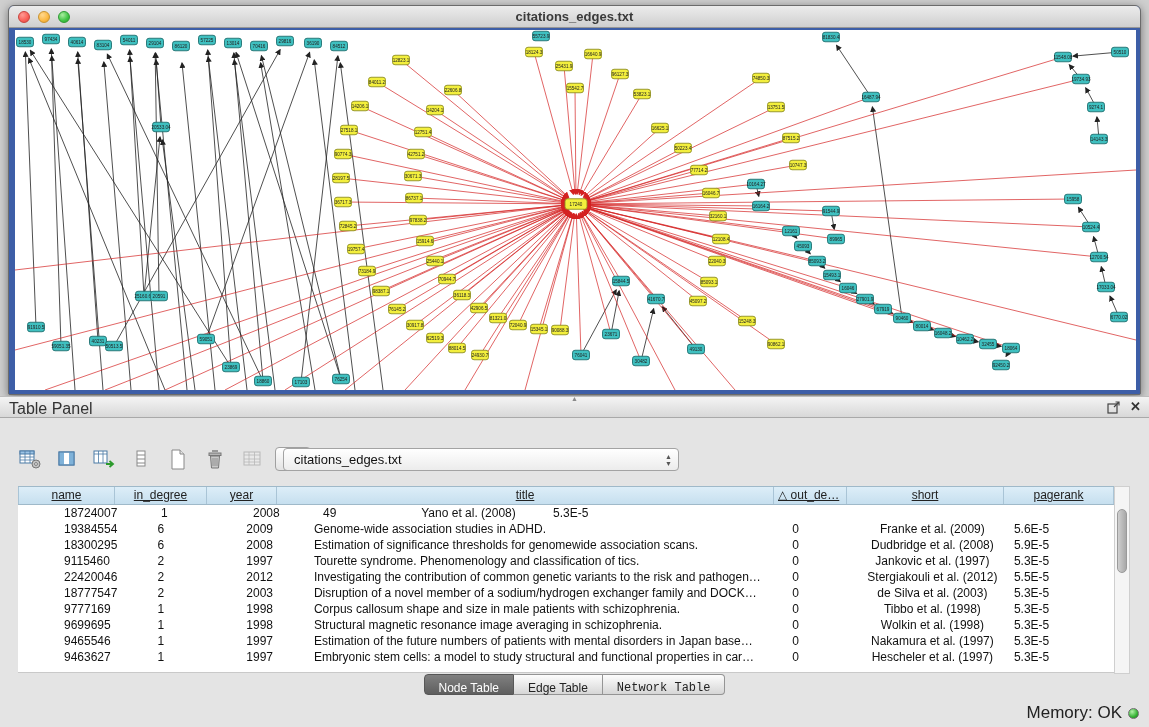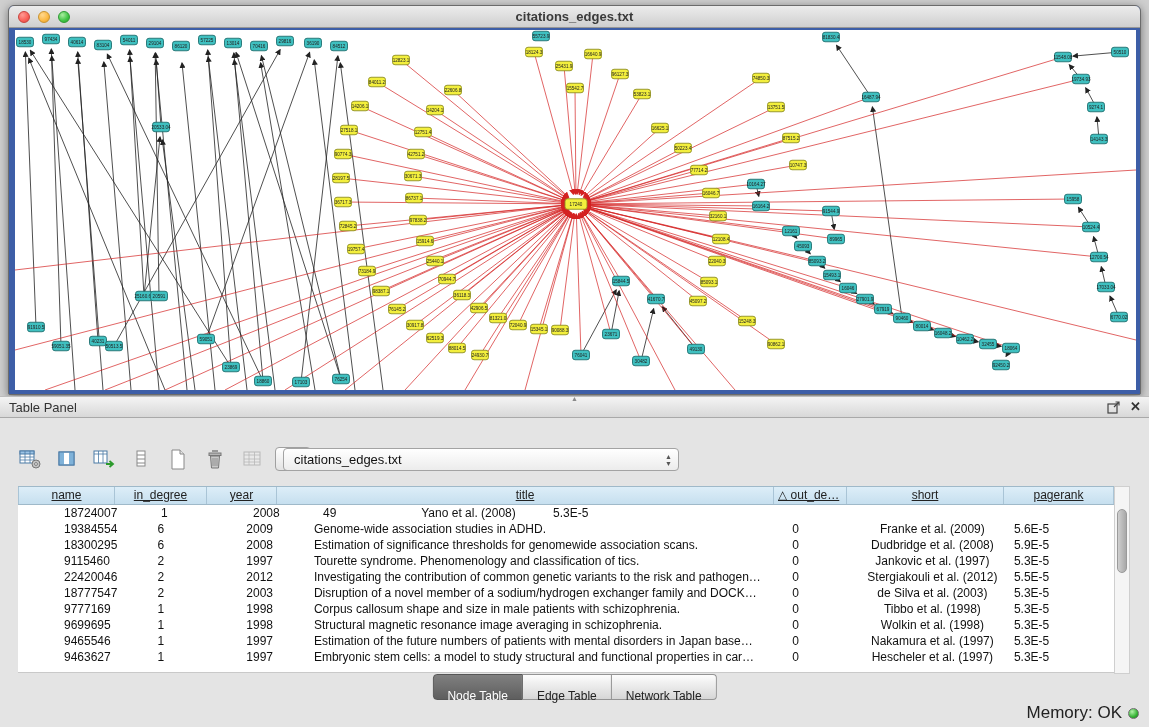--- a/index.html
+++ b/index.html
@@ -19,21 +19,21 @@
   .tl .c2s { background:radial-gradient(circle at 35% 30%, #ffd88f, #fbb943 60%, #dd9a2b); border:1px solid #c9932f;}
   .tl .c3s { background:radial-gradient(circle at 35% 30%, #a9eda0, #3fc444 60%, #28a32d); border:1px solid #2d9a32;}
   .win-title { text-align:center; line-height:21px; font-size:13px; font-weight:600; color:#3a3a3a; }
   #net-canvas { position:absolute; left:6px; top:24px; width:1121px; height:360px; background:#ffffff; }
   #graph-svg { width:100%; height:100%; display:block; }
 
   
   #table-panel { position:absolute; left:0; top:396px; width:1149px; height:331px; background:#e4e4e4; }
   .panel-strip { position:relative; height:22px; background:linear-gradient(#f4f4f4,#d8d8d8);
     border-top:1px solid #bdbdbd; border-bottom:1px solid #a9a9a9; }
-  .panel-title { position:absolute; left:9px; top:3px; font-size:13px; color:#333; }
+  .panel-title { position:absolute; left:9px; top:3px; font-size:16px; color:#333; }
   .strip-icons { position:absolute; right:8px; top:3px; display:flex; gap:10px; align-items:center; }
   .strip-icons .xbtn { font-size:13px; font-weight:bold; color:#333; line-height:14px; cursor:default; }
   .splitter { position:absolute; left:50%; top:-2px; transform:translateX(-50%); font-size:7px; color:#8a8a8a; }
 
   .toolbar { position:absolute; left:16px; top:50px; display:flex; align-items:center; gap:9px; }
   .tbtn { width:28px; height:26px; display:flex; align-items:center; justify-content:center; }
   .fx-btn { width:36px; height:24px; border:1px solid #a0a0a0; border-radius:4px;
     background:linear-gradient(#ffffff,#e3e3e3); font-size:12px; font-style:italic;
     font-family:"Liberation Serif", serif; color:#222; display:flex; align-items:center; justify-content:center; }
   .combo { position:absolute; left:283px; top:52px; width:396px; height:23px;
@@ -53,24 +53,24 @@
   .trow { display:flex; height:16px;padding-left:40px; }
   .cell { font-size:12px; color:#111; line-height:16px; padding-left:6px; overflow:hidden; white-space:nowrap; }
   .c0{width:97px;} .c1{width:92px;} .c2{width:70px;} .c3{width:497px;} .c4{width:73px;} .c5{width:157px;} .c6{width:110px;}
   .cell.c5 { text-align:center; padding-left:0; }
   .sb-track { position:absolute; left:1096px; top:0; width:16px; height:188px;
     background:#f5f5f5; border:1px solid #cfcfcf; }
   .sb-thumb { position:absolute; left:2px; top:22px; width:10px; height:64px; border-radius:6px;
     background:linear-gradient(90deg,#cfcfcf,#a8a8a8); border:1px solid #9a9a9a; }
 
   .tabs { position:absolute; left:50%; top:278px; transform:translateX(-50%); display:flex; }
-  .tab { height:21px; line-height:19px; padding:12px 14px; font-size:12px; color:#222;
+  .tab { height:21px; line-height:19px; padding:4px 14px; font-size:12px; color:#222;
     background:linear-gradient(#fdfdfd,#d6d6d6); border:1px solid #949494; border-left:none;text-align:right; }
   .tab:first-child { border-left:1px solid #949494; border-radius:4px 0 0 4px; }
-  .tab:last-child { border-radius:0 4px 4px 0; }
+  .tab:last-child { border-radius:0 4px 4px 0;font-family:Liberation Mono, monospace; }
   .tab.active { background:linear-gradient(#808080,#5e5e5e); color:#fff; border-color:#565656; }
 
   .memory { position:absolute; right:10px; bottom:4px; display:flex; align-items:center; gap:6px;
     font-size:17px; color:#222; }
   .led { width:11px; height:11px; border-radius:50%; border:1px solid #6f6f6f;
     background:radial-gradient(circle at 35% 30%, #b2f2a8, #34b334 60%, #157815); }
 </style>
 </head>
 <body>
 

